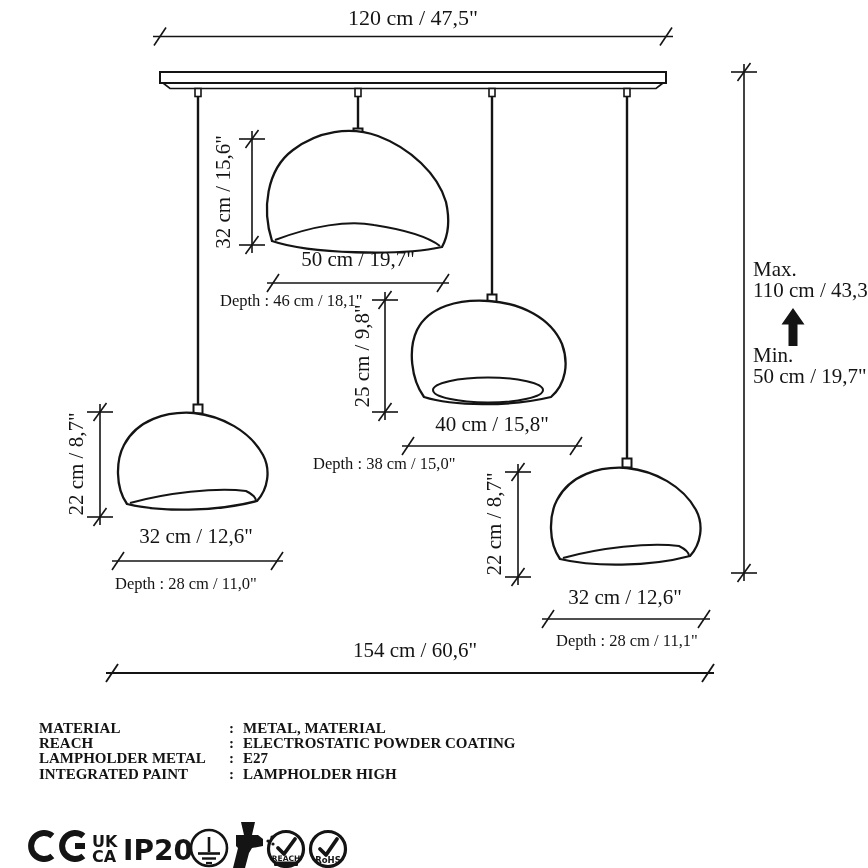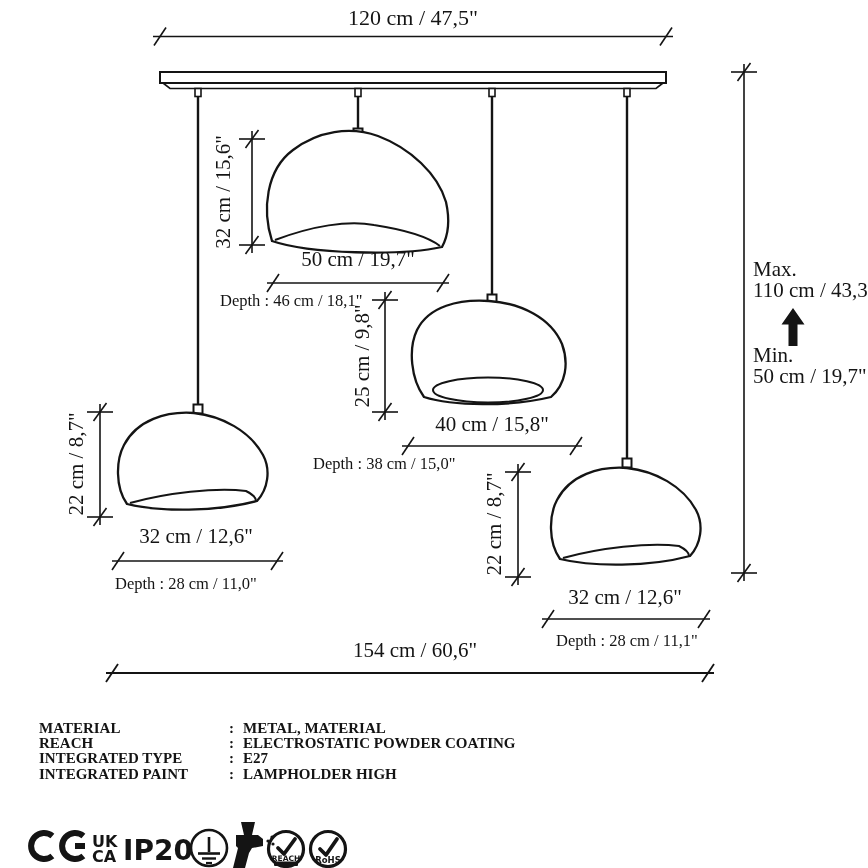--- a/index.html
+++ b/index.html
@@ -205,21 +205,21 @@
   </g>
 </svg>
 
   <div class="specs">
     <span>MATERIAL</span>
       <span>:</span>
       <span>METAL, MATERIAL</span>
     <span>REACH</span>
       <span>:</span>
       <span>ELECTROSTATIC POWDER COATING</span>
-    <span>INTEGRATED TYPE</span>
+    <span>LAMPHOLDER METAL</span>
       <span>:</span>
       <span>E27</span>
     <span>INTEGRATED PAINT</span>
       <span>:</span>
     <span>LAMPHOLDER HIGH</span>
       <span></span>
       <span></span>
   </div>
 </div>
 

